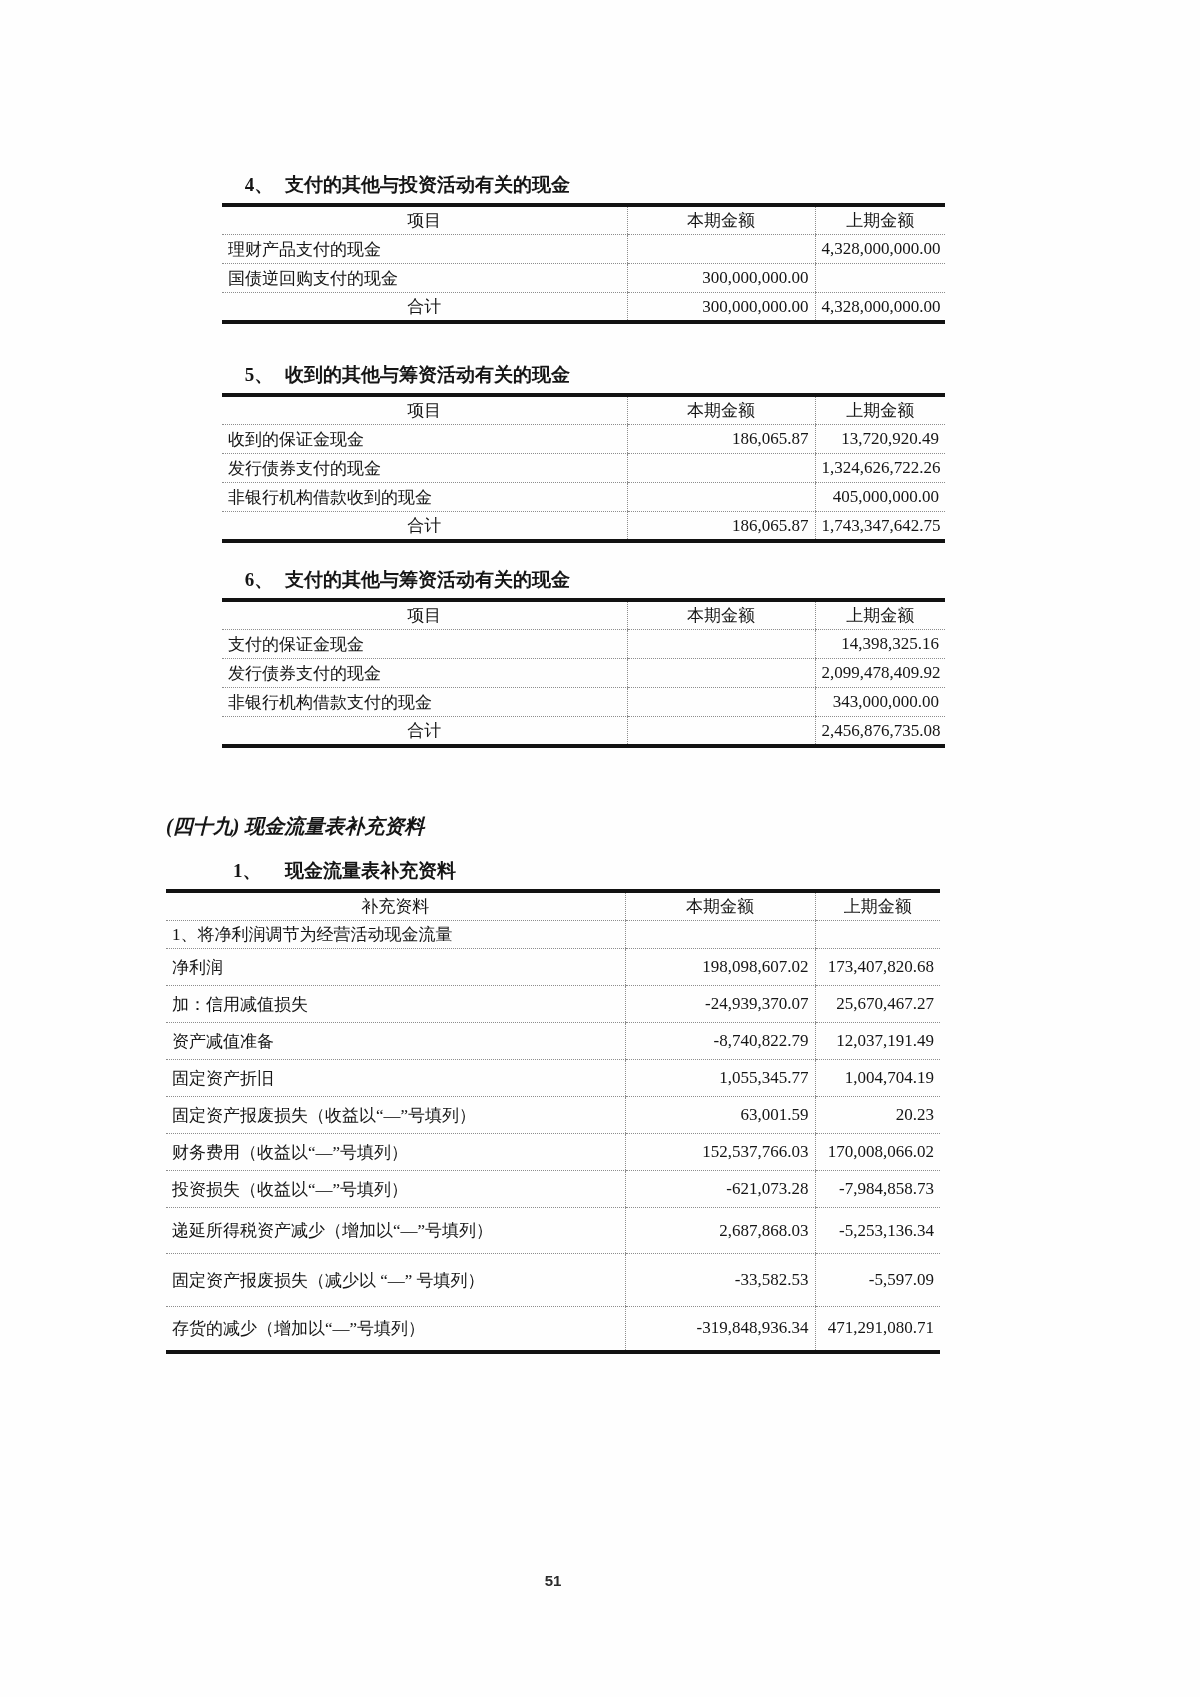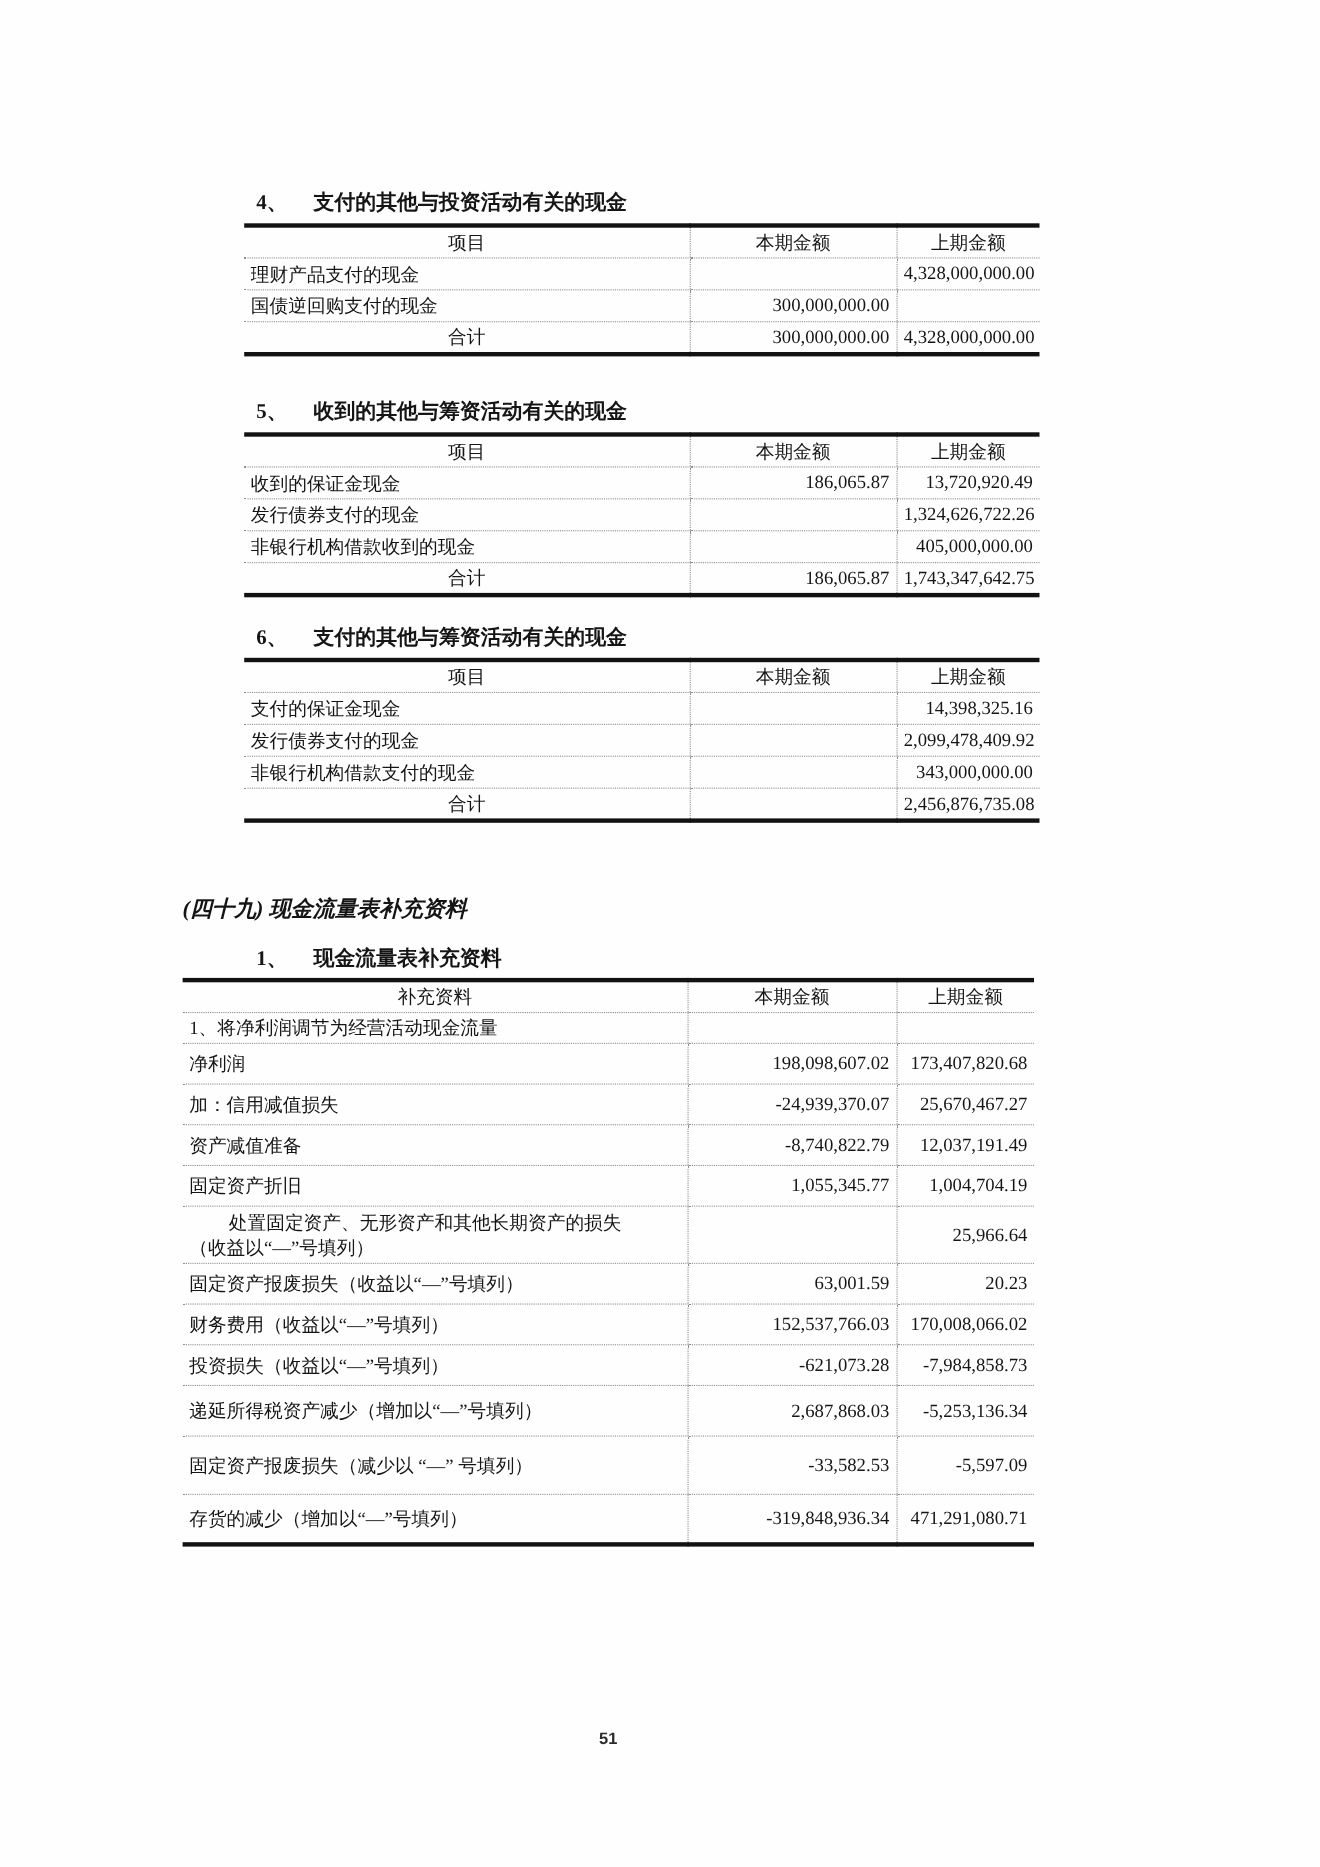--- a/index.html
+++ b/index.html
@@ -5,21 +5,21 @@
   * { margin:0; padding:0; box-sizing:border-box; }
   html,body { background:#ffffff; }
   .page {
     position:relative;
     width:1200px; height:1697px;
     background:#fefefe;
     font-family:"Liberation Serif","DejaVu Serif",serif;
     color:#151515;
     overflow:hidden;
   }
-  .sec-title { position:absolute; font-weight:bold; font-size:19px; line-height:26px; white-space:nowrap; }
+  .sec-title { position:absolute; font-weight:bold; font-size:19px; line-height:26px; white-space:nowrap;text-align:center; }
   .sec-title .num { display:inline-block; width:52px; }
   .fin-table-wrap { position:absolute; }
   table { border-collapse:collapse; width:100%; table-layout:fixed; }
   .fin-table { border-top:4px solid #121212; border-bottom:4px solid #121212; }
   .fin-table th, .fin-table td {
     font-weight:normal; font-size:17px;
     border-bottom:1px dotted #8d8d8d;
     padding:2px 6px;
     vertical-align:middle;
   }
@@ -210,28 +210,20 @@
       <tr>
         <td class="label-cell ind1">资产减值准备</td>
         <td class="num-cell">-8,740,822.79</td>
         <td class="num-cell">12,037,191.49</td>
       </tr>
       <tr>
         <td class="label-cell ind1">固定资产折旧</td>
         <td class="num-cell">1,055,345.77</td>
         <td class="num-cell">1,004,704.19</td>
       </tr>
-      <tr class="r-2line">
-        <td class="label-cell hang">
-          <div class="l1">处置固定资产、无形资产和其他长期资产的损失</div>
-          <div class="l2">（收益以“—”号填列）</div>
-        </td>
-        <td class="num-cell"></td>
-        <td class="num-cell">25,966.64</td>
-      </tr>
       <tr>
         <td class="label-cell ind1">固定资产报废损失（收益以“—”号填列）</td>
         <td class="num-cell">63,001.59</td>
         <td class="num-cell">20.23</td>
       </tr>
       <tr>
         <td class="label-cell ind1">财务费用（收益以“—”号填列）</td>
         <td class="num-cell">152,537,766.03</td>
         <td class="num-cell">170,008,066.02</td>
       </tr>

